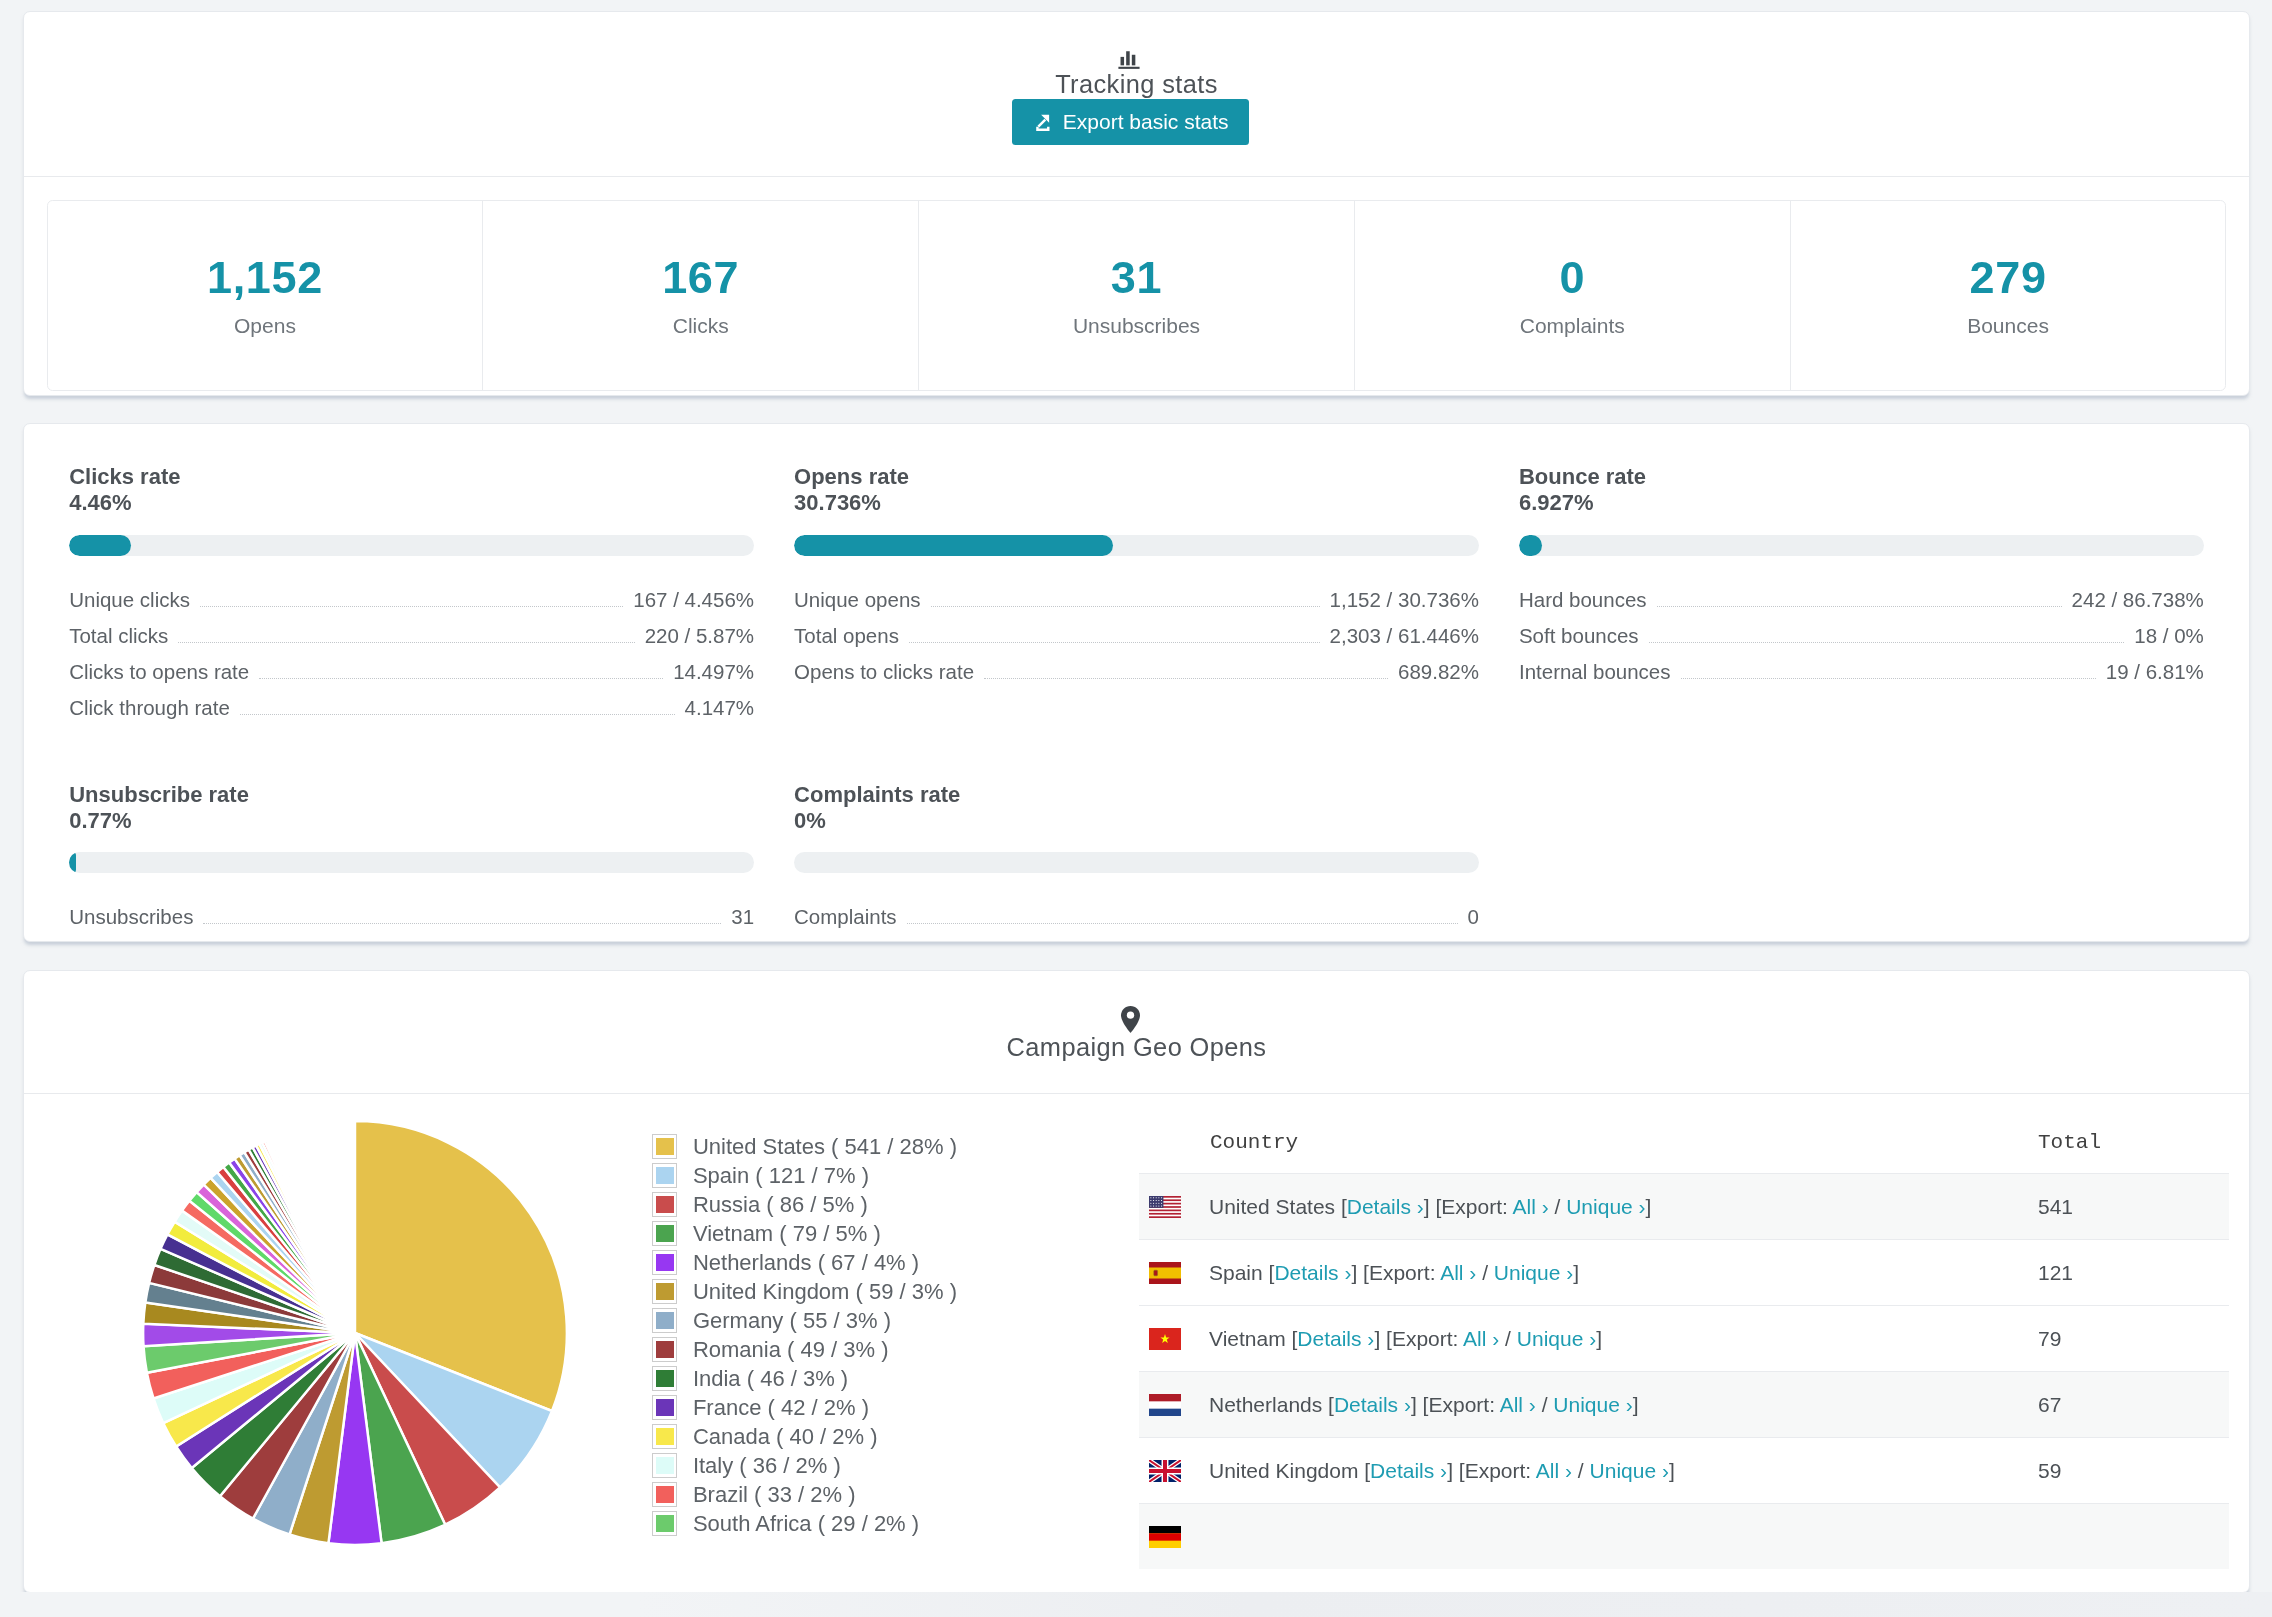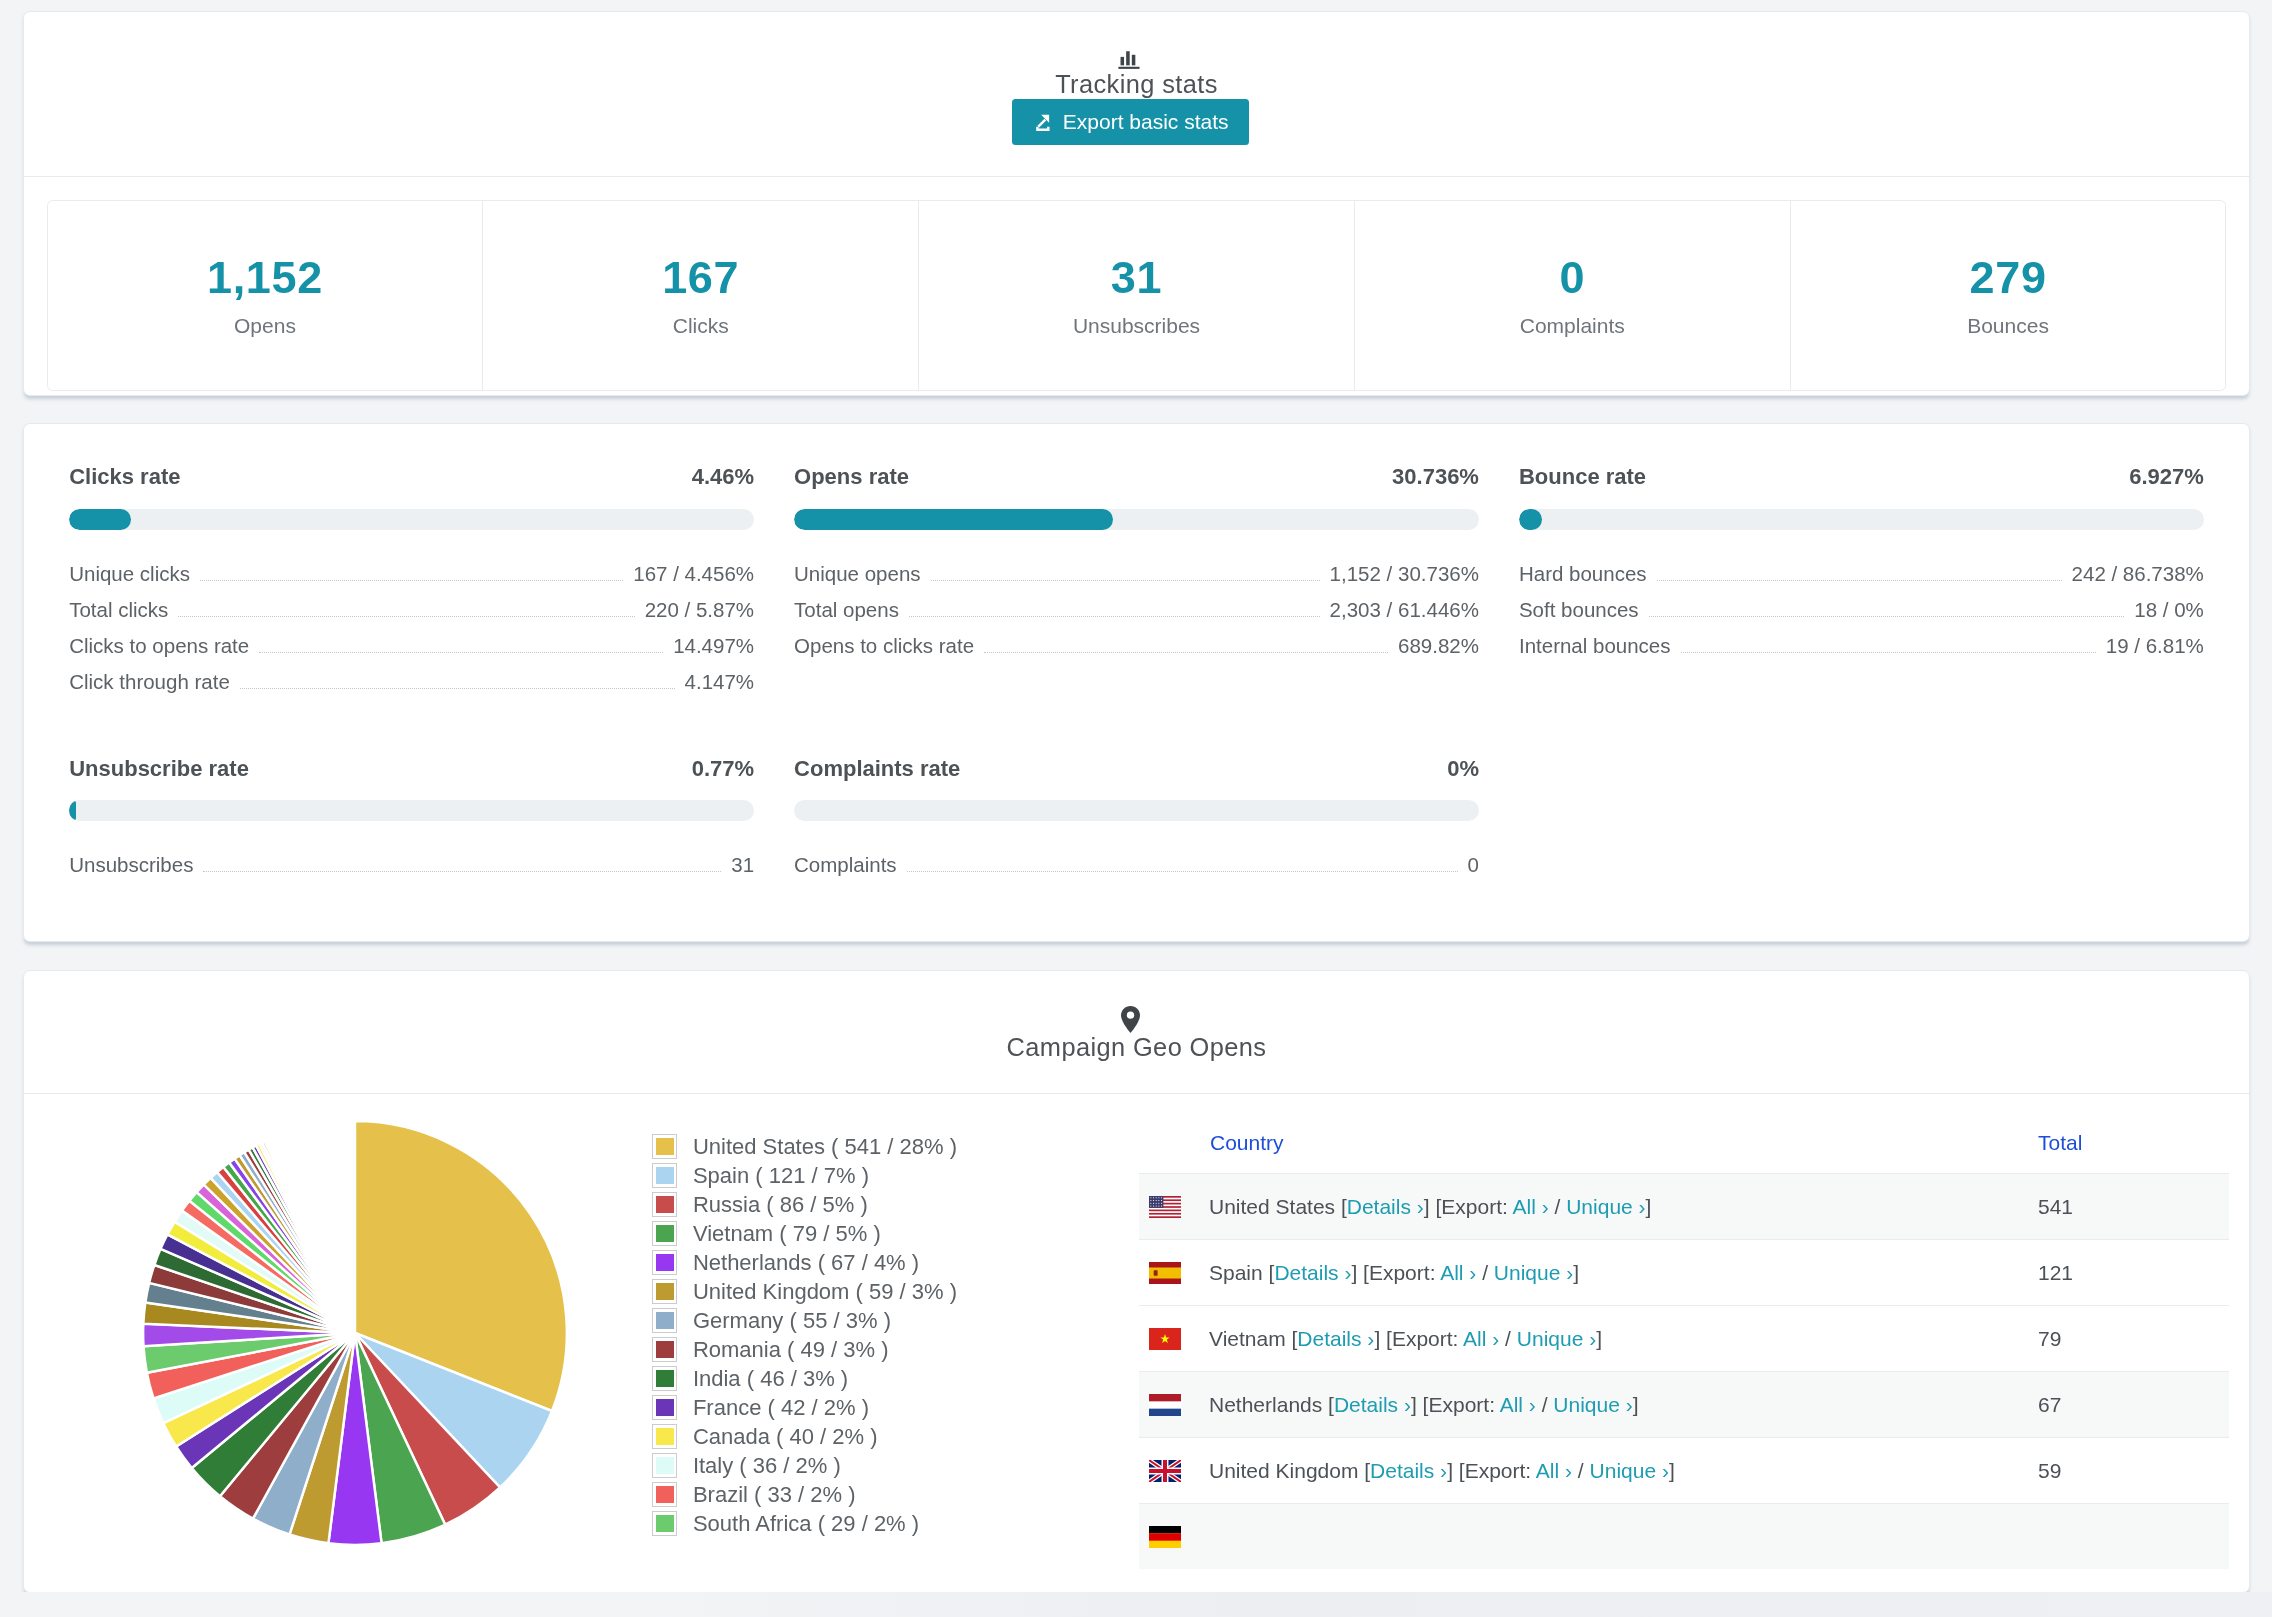--- a/index.html
+++ b/index.html
@@ -49,21 +49,21 @@
   }
   .stat-cell:first-child { border-left: none; }
   .stat-value { font-size: 45px; font-weight: 700; color: var(--accent, #1592A7); letter-spacing: 0.7px; }
   .stat-label { font-size: 21px; color: #6f757b; margin-top: 10px; }
 
   
   .rates-grid {
     display: grid; grid-template-columns: repeat(3, 1fr);
     column-gap: 40px; row-gap: 62px; padding: 0 22.6px;
   }
-  .rate-title-row { display: flex; justify-content: space-between; align-items: baseline; }
+  .rate-title-row { display: flex; justify-content: space-between; align-items: baseline; flex-direction: column; }
   .rate-title, .rate-value { font-size: 22px; font-weight: 700; color: #4d5257; }
   .bar-track {
     margin-top: 18.4px; height: 21px; background: #edf0f2; border-radius: 11.3px; overflow: hidden;
   }
   .bar-fill { height: 100%; background: var(--accent, #1592A7); border-radius: 11.3px; }
   .rate-rows { margin-top: 32px; }
   .rate-row { display: flex; align-items: flex-end; margin-top: 12px; font-size: 20.5px; color: #5d6267; }
   .rate-row .leader {
     flex: 1; border-bottom: 1.4px dotted #c3c7cb; margin: 0 10px; transform: translateY(-5px);
   }
@@ -78,21 +78,21 @@
   .swatch {
     width: 25.4px; height: 25.4px; border: 0.7px solid #ccc; background: #fff;
     padding: 2.8px; margin-right: 15.5px; flex: none; display: inline-flex;
   }
   .swatch i { flex: 1; display: block; }
   .legend-label { font-size: 22px; color: #5d6267; white-space: nowrap; }
 
   .geo-table { flex: 1; margin-left: 92px; margin-top: 5.6px; }
   .geo-head-row {
     display: flex; align-items: center; height: 61px;
-    font-size: 21px; color: #1d4ed8; padding-left: 71px;
+    font-size: 21px; color: #404040; padding-left: 71px; font-family: Liberation Mono, monospace;
   }
   .geo-row {
     display: flex; align-items: center; height: 66px;
     border-top: 0.7px solid #e9ebee; padding-left: 10px;
     font-size: 21px; color: #4c5156;
   }
   .geo-row.striped { background: #f7f8f8; }
   .flag { width: 32px; height: 22px; margin-right: 28px; flex: none; }
   .row-text { flex: 1; white-space: nowrap; }
   .row-text a { color: var(--link, #1E9CB2); text-decoration: none; cursor: pointer; }

